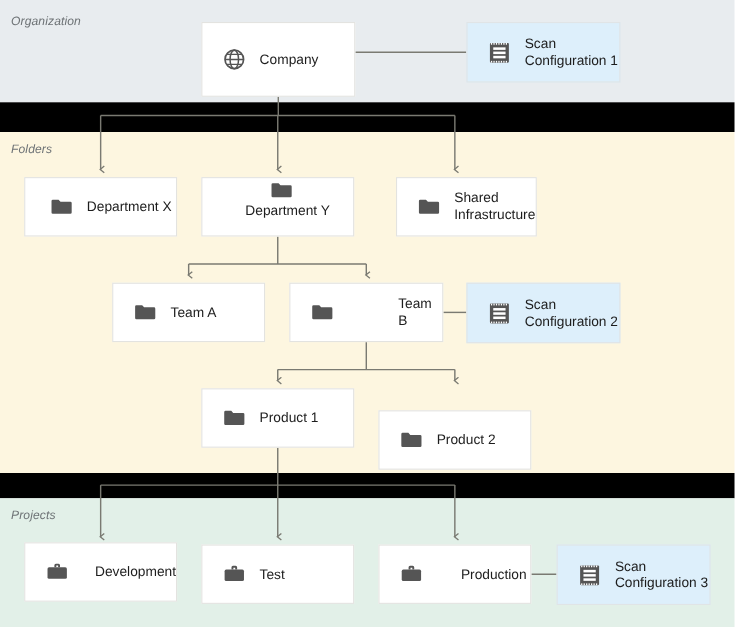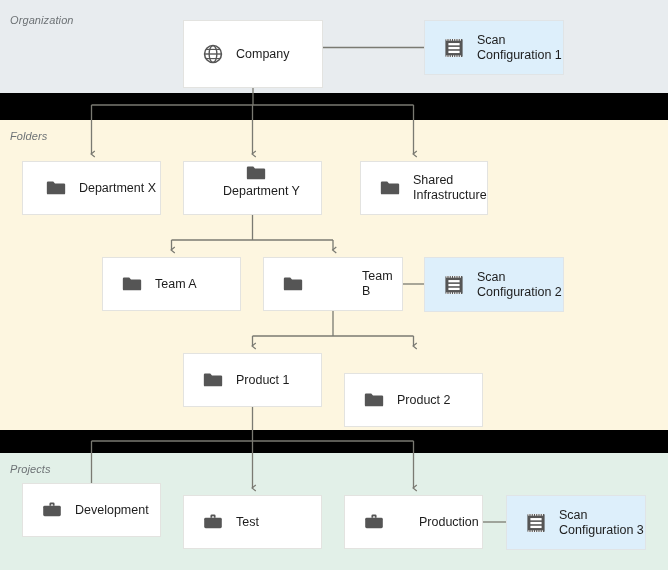--- a/index.html
+++ b/index.html
@@ -233,21 +233,21 @@
     <span class="node-label">Product 1</span>
   </div>
 
   <div class="node" style="left: 344px; top: 373px; width: 139px; height: 54px;">
     <span class="node-icon"><svg viewBox="0 0 24 24" width="22" height="22">
           <path d="M2 6.2 a1.3 1.3 0 0 1 1.3 -1.3 H9 l1.9 2.1 H20.7 A1.3 1.3 0 0 1 22 8.3 V17.6 A1.3 1.3 0 0 1 20.7 18.9 H3.3 A1.3 1.3 0 0 1 2 17.6 Z" fill="#555555"></path>
         </svg></span>
     <span class="node-label">Product 2</span>
   </div>
 
-  <div class="node" style="left: 22px; top: 483px; width: 139px; height: 54px;">
+  <div class="node" style="left: 22px; top: 493px; width: 139px; height: 54px; justify-content: space-between;">
     <span class="node-icon"><svg viewBox="0 0 24 24" width="22" height="22">
           <path d="M9.2 5.2 a1.5 1.5 0 0 1 1.5 -1.5 h2.6 a1.5 1.5 0 0 1 1.5 1.5 V7.3 h-1.9 V5.6 h-1.8 V7.3 H9.2 Z" fill="#555555"></path>
           <rect x="2.4" y="7.4" width="19.2" height="11.4" rx="1.6" fill="#555555"></rect>
         </svg></span>
     <span class="node-label">Development</span>
   </div>
 
   <div class="node" style="left: 183px; top: 495px; width: 139px; height: 54px;">
     <span class="node-icon"><svg viewBox="0 0 24 24" width="22" height="22">
           <path d="M9.2 5.2 a1.5 1.5 0 0 1 1.5 -1.5 h2.6 a1.5 1.5 0 0 1 1.5 1.5 V7.3 h-1.9 V5.6 h-1.8 V7.3 H9.2 Z" fill="#555555"></path>

